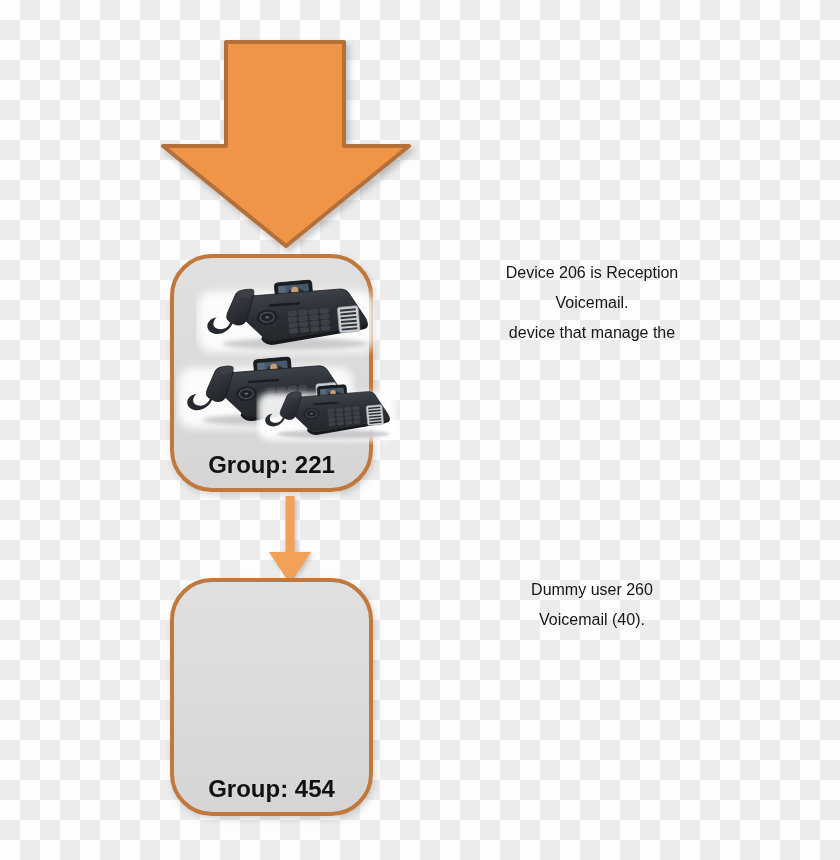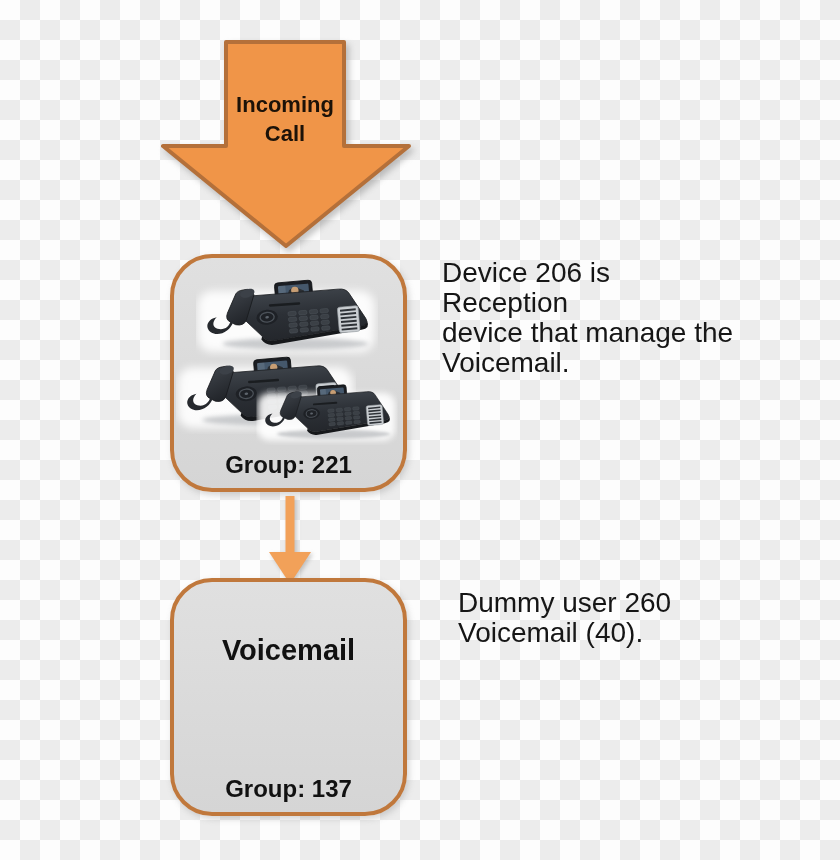--- a/index.html
+++ b/index.html
@@ -17,21 +17,21 @@
   
   .big-arrow-svg{left:160px;top:38px;width:252px;height:214px;
     filter:drop-shadow(3px 4px 3px rgba(125,125,125,0.45));}
   .incoming-label{
     left:226px;top:90px;width:118px;text-align:center;
     font-weight:bold;font-size:22px;line-height:29px;color:#1c1208;
   }
 
   
   .group-box{
-    width:237px;height:238px;border:4px solid #c0783c;border-radius:42px;
+    width:203px;height:238px;border:4px solid #c0783c;border-radius:42px;
     background:linear-gradient(180deg,#e0e0e0 0%,#dadada 55%,#d5d5d5 100%);
     box-shadow:2px 3px 6px rgba(110,110,110,0.28);
     box-sizing:border-box;
   }
   .reception-box{left:170px;top:254px;}
   .voicemail-box{left:170px;top:578px;}
 
   .group-label{
     position:absolute;left:0;right:0;bottom:9px;text-align:center;
     font-weight:bold;font-size:24px;color:#111;letter-spacing:0px;
@@ -47,24 +47,24 @@
   .phone-b{left:2px;top:98px;width:180px;height:78px;}
   .phone-c{left:82px;top:126px;width:142px;height:61px;}
 
   
   .connector-svg{left:266px;top:496px;width:48px;height:90px;
     filter:drop-shadow(2px 2px 2px rgba(120,120,120,0.4));}
 
   
   .annotation{
     left:442px;width:300px;color:#161616;
-    font-size:28px;line-height:30px;font-weight:400;
+    font-size:16px;line-height:30px;font-weight:400;text-align:center;
   }
   .annotation-1{top:258px;}
-  .annotation-2{top:588px;margin-left:16px;}
+  .annotation-2{top:575px;}
 
   .hidden-defs{position:absolute;width:0;height:0;overflow:hidden;}
 </style>
 </head>
 <body>
 
 <svg class="hidden-defs" aria-hidden="true">
   <defs>
     <filter id="softblur" x="-30%" y="-30%" width="160%" height="160%">
         <feGaussianBlur stdDeviation="5"></feGaussianBlur>
@@ -136,51 +136,47 @@
       <ellipse cx="62" cy="17" rx="9" ry="5" transform="rotate(-18 62 17)" fill="#3c4148"></ellipse>
     </symbol>
   </defs>
 </svg>
 
 <div class="stage">
 
   <svg class="abs big-arrow-svg" viewBox="0 0 252 214">
     <polygon points="66,4 184,4 184,108 249,108 126,208 3,108 66,108" fill="#f09548" stroke="#b4703a" stroke-width="4" stroke-linejoin="round"></polygon>
   </svg>
-  <div class="abs incoming-label">
-    <span>Incoming Call</span>
-  </div>
 
   <div class="abs group-box reception-box">
     <svg class="phone phone-a" viewBox="0 0 220 95">
         <use href="#phoneSym" xlink:href="#phoneSym"></use>
       </svg>
     <svg class="phone phone-b" viewBox="0 0 220 95">
         <use href="#phoneSym" xlink:href="#phoneSym"></use>
       </svg>
     <svg class="phone phone-c" viewBox="0 0 220 95">
         <use href="#phoneSym" xlink:href="#phoneSym"></use>
       </svg>
     <div class="group-label">Group: 221</div>
   </div>
 
   <svg class="abs connector-svg" viewBox="0 0 48 90">
     <path d="M24 0 V60" stroke="#f2a159" stroke-width="9" fill="none"></path>
     <polygon points="3,56 45,56 24,88" fill="#f2a159"></polygon>
   </svg>
 
   <div class="abs group-box voicemail-box">
-    <div class="voicemail-title">Voicemail</div>
-    <div class="group-label">Group: 137</div>
+    <div class="group-label">Group: 454</div>
   </div>
 
   <div class="abs annotation annotation-1">
     <div>Device 206 is Reception</div>
+    <div>Voicemail.</div>
     <div>device that manage the</div>
-    <div>Voicemail.</div>
   </div>
 
   <div class="abs annotation annotation-2">
     <div>Dummy user 260</div>
     <div>Voicemail (40).</div>
   </div>
 
 </div>
 
 </body></html>

